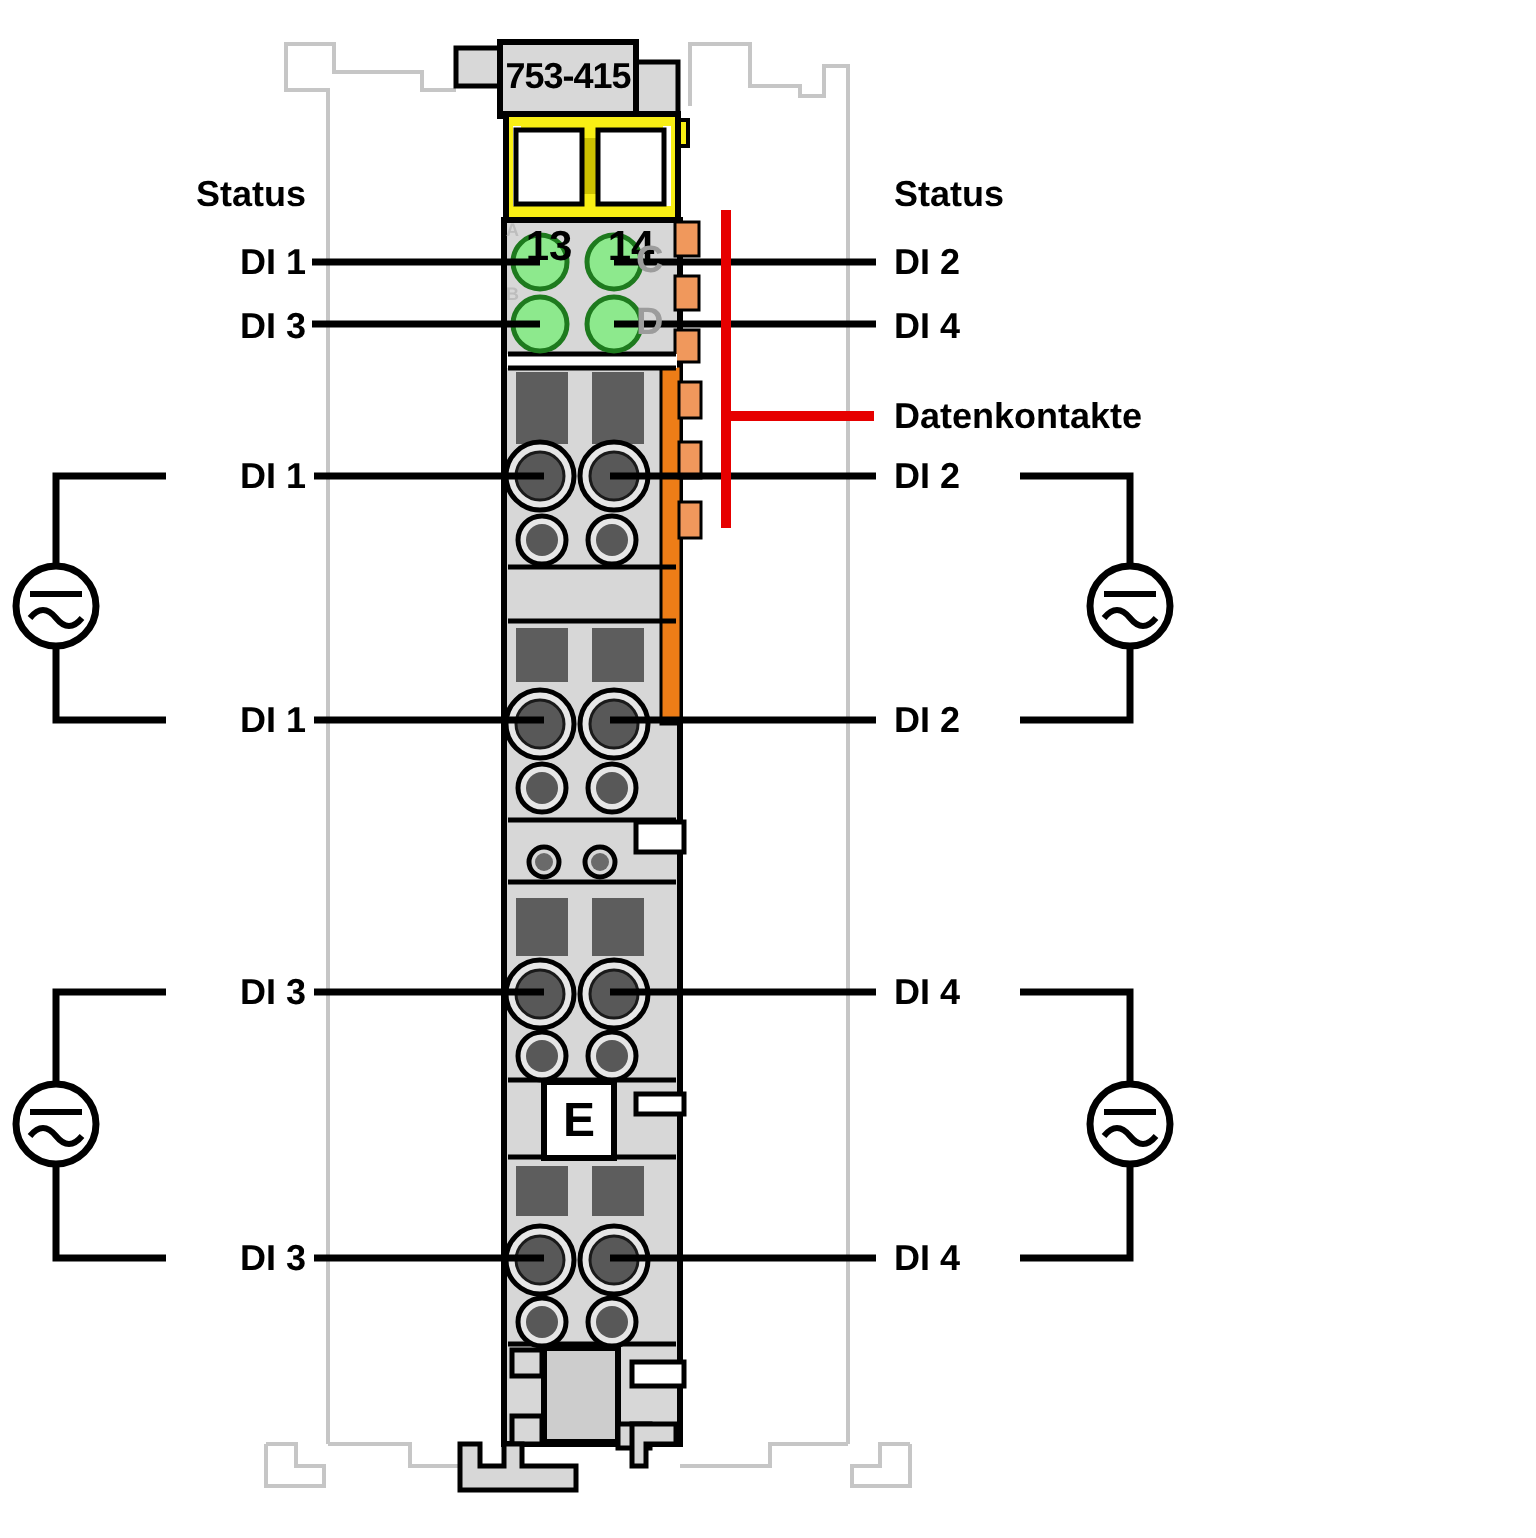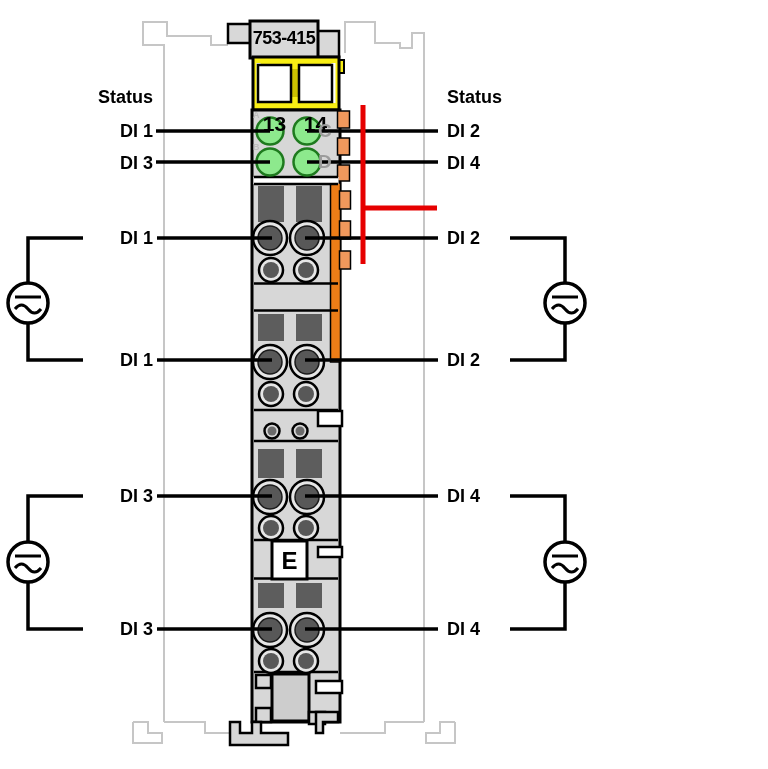--- a/index.html
+++ b/index.html
@@ -224,18 +224,19 @@
   <div class="lbl lbl-left" style="top:120px;">DI 1</div>
   <div class="lbl lbl-left" style="top:152px;">DI 3</div>
   <div class="lbl lbl-left" style="top:227px;">DI 1</div>
   <div class="lbl lbl-left" style="top:349px;">DI 1</div>
   <div class="lbl lbl-left" style="top:485px;">DI 3</div>
   <div class="lbl lbl-left" style="top:618px;">DI 3</div>
 
   <div class="lbl lbl-right" style="top:86px;">Status</div>
   <div class="lbl lbl-right" style="top:120px;">DI 2</div>
   <div class="lbl lbl-right" style="top:152px;">DI 4</div>
+  <div class="lbl lbl-right" style="top:197px;">Datenkontakte</div>
   <div class="lbl lbl-right" style="top:227px;">DI 2</div>
   <div class="lbl lbl-right" style="top:349px;">DI 2</div>
   <div class="lbl lbl-right" style="top:485px;">DI 4</div>
   <div class="lbl lbl-right" style="top:618px;">DI 4</div>
 
 </div>
 
 </body></html>

